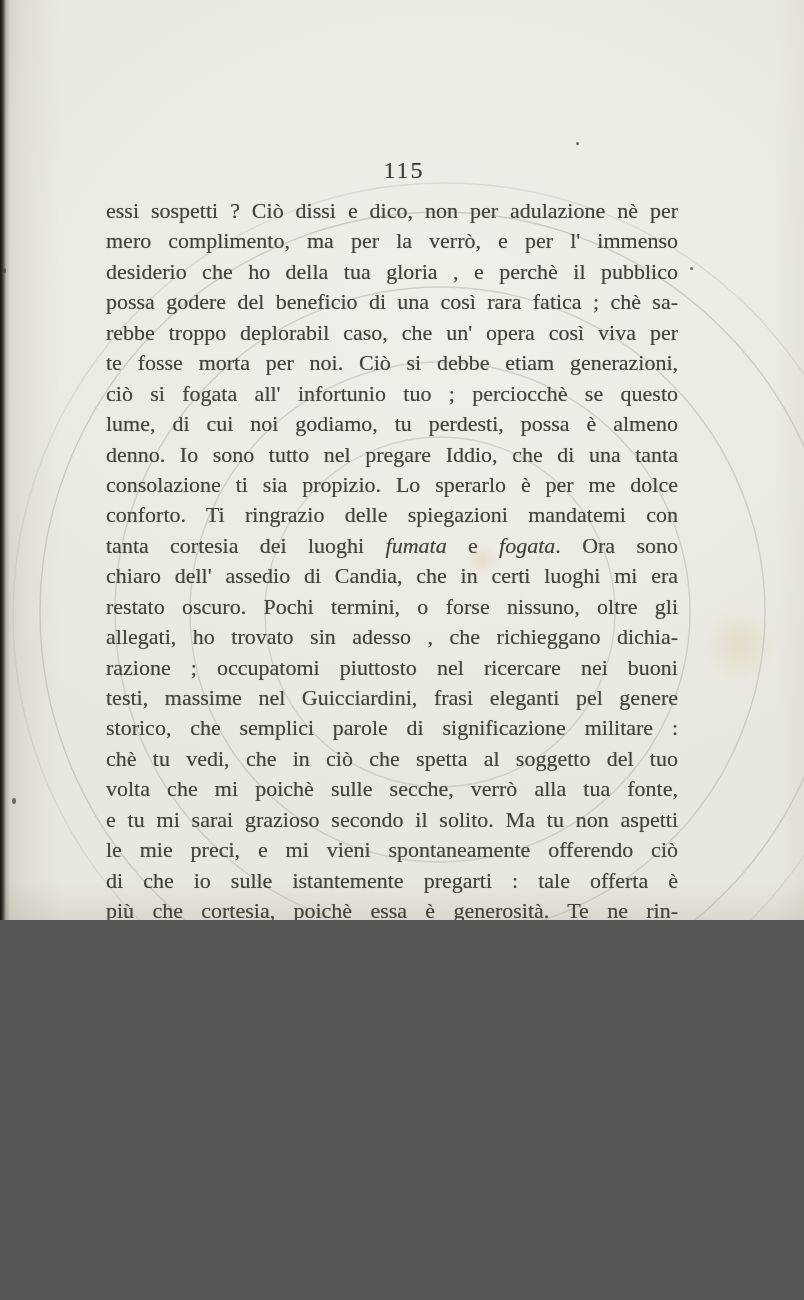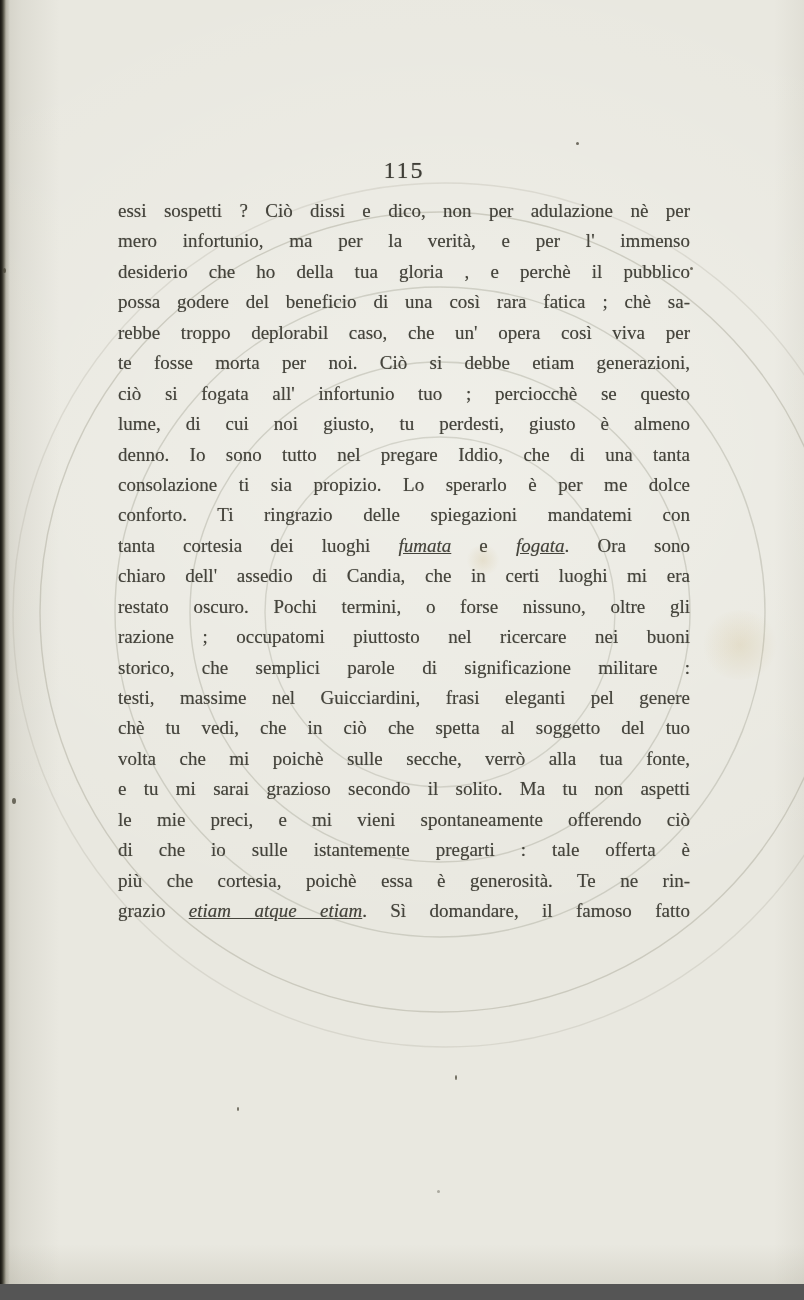--- a/index.html
+++ b/index.html
@@ -3,21 +3,21 @@
 <meta charset="utf-8">
 <style>
   html, body {
     margin: 0;
     padding: 0;
     background: #555;
   }
   .page {
     position: relative;
     width: 804px;
-    height: 1284px;
+    height: 920px;
     overflow: hidden;
     background:
       radial-gradient(ellipse 900px 700px at 55% 35%, rgba(255,255,252,0.30), rgba(255,255,252,0) 70%),
       linear-gradient(to right, rgba(120,115,95,0.22) 0px, rgba(120,115,95,0.10) 22px, rgba(120,115,95,0) 60px),
       linear-gradient(to top, rgba(125,118,95,0.14) 0px, rgba(125,118,95,0) 40px),
       linear-gradient(to left, rgba(125,118,95,0.08) 0px, rgba(125,118,95,0) 30px),
       #e9e8e0;
     font-family: "Liberation Serif", "DejaVu Serif", serif;
     color: #44433c;
   }
@@ -43,35 +43,35 @@
     width: 572px;
     text-align: center;
     font-size: 24px;
     letter-spacing: 2px;
     color: #3f3e37;
     text-shadow: 0 0 0.8px rgba(63,62,55,0.6);
   }
   .text {
     position: absolute;
     top: 196px;
-    left: 118px;
+    left: 106px;
     width: 572px;
-    font-size: 19px;
+    font-size: 22px;
     color: #45443c;
     text-shadow: 0 0 0.7px rgba(69,68,60,0.55);
   }
   .line {
     height: 30.45px;
     line-height: 30.45px;
     text-align: justify;
     text-align-last: justify;
     white-space: normal;
     overflow: visible;
   }
-  .it { font-style: italic; text-decoration: underline; }
+  .it { font-style: italic; }
   .speck {
     position: absolute;
     border-radius: 50%;
     background: rgba(70,66,52,0.75);
   }
   .stain {
     position: absolute;
     border-radius: 50%;
     background: radial-gradient(circle, rgba(190,160,90,0.18), rgba(190,160,90,0) 70%);
   }
@@ -90,36 +90,37 @@
       <circle cx="445" cy="615" r="432" stroke-opacity="0.30"></circle>
     </g>
   </svg>
 
   <div class="page-edge"></div>
 
   <div class="pagenum">115</div>
 
   <div class="text">
       <div class="line"><span>essi sospetti ? Ciò dissi e dico, non per adulazione nè per</span></div>
-      <div class="line"><span>mero infortunio, ma per la verità, e per l' immenso</span></div>
+      <div class="line"><span>mero complimento, ma per la verrò, e per l' immenso</span></div>
       <div class="line"><span>desiderio che ho della tua gloria , e perchè il pubblico</span></div>
       <div class="line"><span>possa godere del beneficio di una così rara fatica ; chè sa-</span></div>
       <div class="line"><span>rebbe troppo deplorabil caso, che un' opera così viva per</span></div>
       <div class="line"><span>te fosse morta per noi. Ciò si debbe etiam generazioni,</span></div>
       <div class="line"><span>ciò si fogata all' infortunio tuo ; perciocchè se questo</span></div>
-      <div class="line"><span>lume, di cui noi giusto, tu perdesti, giusto è almeno</span></div>
+      <div class="line"><span>lume, di cui noi godiamo, tu perdesti, possa è almeno</span></div>
       <div class="line"><span>denno. Io sono tutto nel pregare Iddio, che di una tanta</span></div>
       <div class="line"><span>consolazione ti sia propizio. Lo sperarlo è per me dolce</span></div>
       <div class="line"><span>conforto. Ti ringrazio delle spiegazioni mandatemi con</span></div>
       <div class="line"><span>tanta cortesia dei luoghi </span><span class="it">fumata</span><span> e </span><span class="it">fogata</span><span>. Ora sono</span></div>
       <div class="line"><span>chiaro dell' assedio di Candia, che in certi luoghi mi era</span></div>
       <div class="line"><span>restato oscuro. Pochi termini, o forse nissuno, oltre gli</span></div>
+      <div class="line"><span>allegati, ho trovato sin adesso , che richieggano dichia-</span></div>
       <div class="line"><span>razione ; occupatomi piuttosto nel ricercare nei buoni</span></div>
+      <div class="line"><span>testi, massime nel Guicciardini, frasi eleganti pel genere</span></div>
       <div class="line"><span>storico, che semplici parole di significazione militare :</span></div>
-      <div class="line"><span>testi, massime nel Guicciardini, frasi eleganti pel genere</span></div>
       <div class="line"><span>chè tu vedi, che in ciò che spetta al soggetto del tuo</span></div>
       <div class="line"><span>volta che mi poichè sulle secche, verrò alla tua fonte,</span></div>
       <div class="line"><span>e tu mi sarai grazioso secondo il solito. Ma tu non aspetti</span></div>
       <div class="line"><span>le mie preci, e mi vieni spontaneamente offerendo ciò</span></div>
       <div class="line"><span>di che io sulle istantemente pregarti : tale offerta è</span></div>
       <div class="line"><span>più che cortesia, poichè essa è generosità. Te ne rin-</span></div>
       <div class="line"><span>grazio </span><span class="it">etiam atque etiam</span><span>. Sì domandare, il famoso fatto</span></div>
     </div>
 
   <div class="speck" style="left:3px; top:268px; width:3px; height:5px;"></div>

